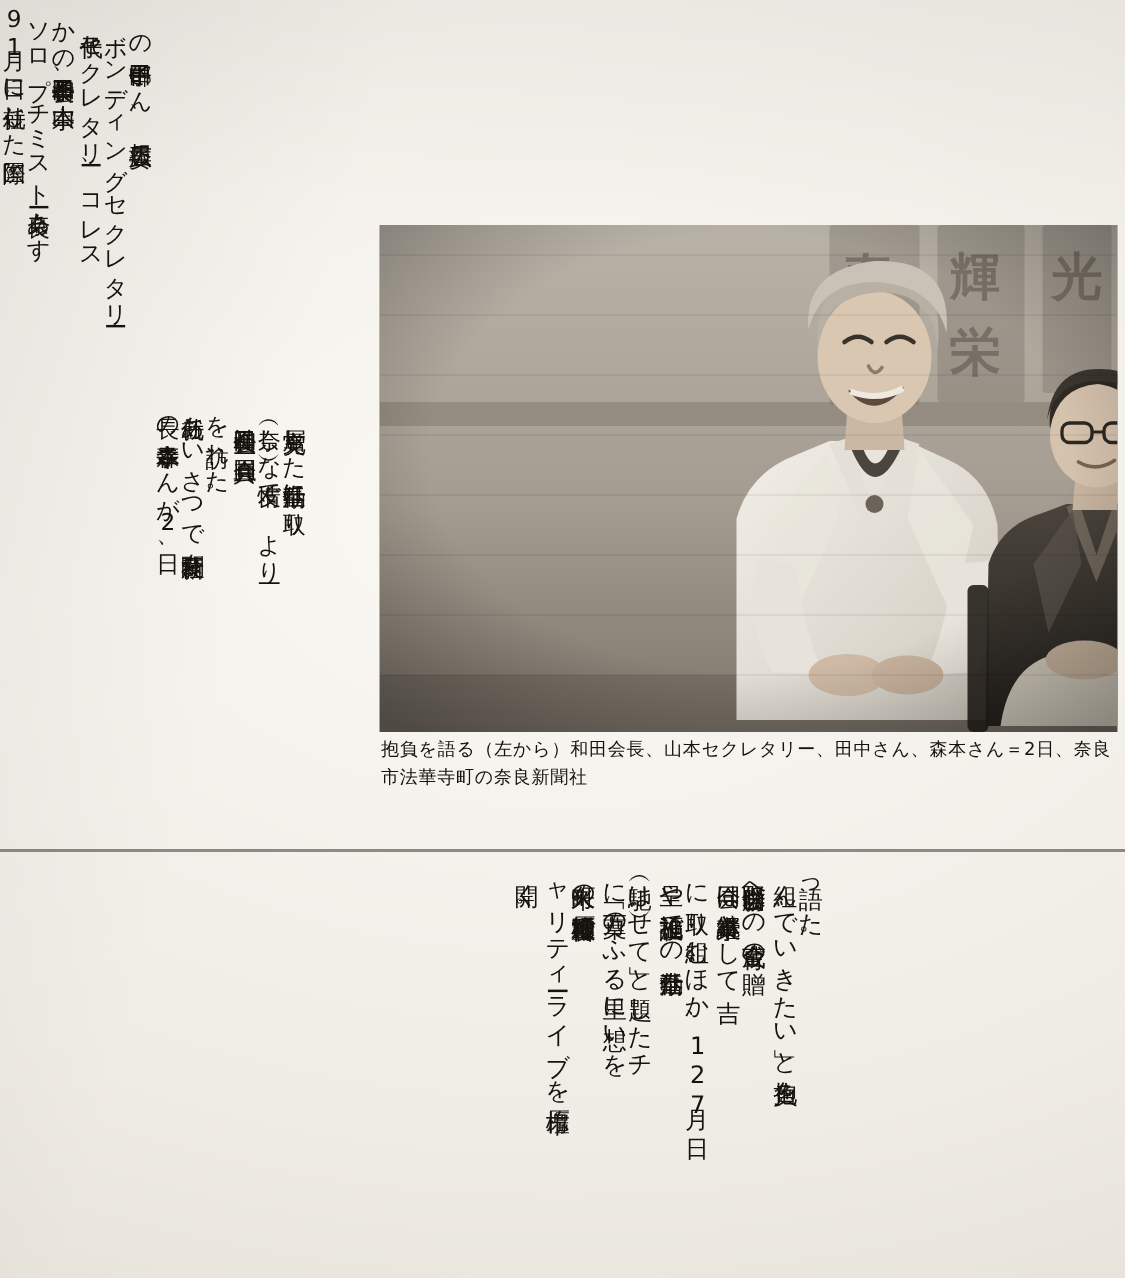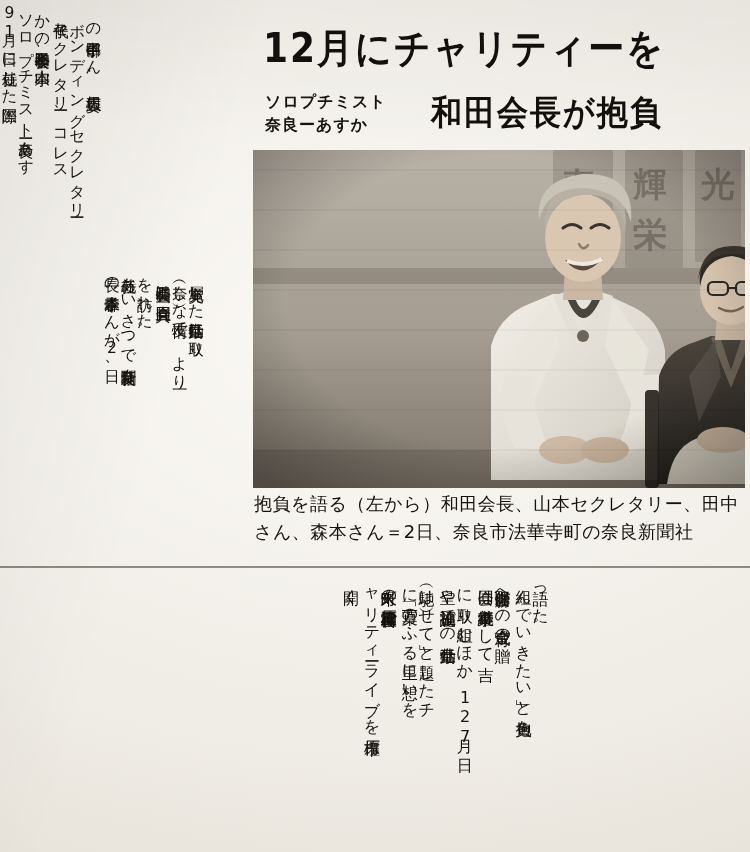--- a/index.html
+++ b/index.html
@@ -114,21 +114,21 @@
   }
   #photo svg { display: block; }
 
   
   #caption {
     position: absolute;
     left: 254px;
     top: 490px;
     width: 492px;
     font-family: "DejaVu Sans", sans-serif;
-    font-size: 18px;
+    font-size: 12px;
     line-height: 1.55;
     color: #15120e;
     letter-spacing: 0.5px;
   }
 
   
   #divider {
     position: absolute;
     left: 0px;
     top: 566px;
@@ -174,26 +174,20 @@
 ボンディングセクレタリー
 代子セクレタリー、コレス</div>
     <div class="vtext col" id="lead-col-3">を訪れた。
 就任あいさつで奈良新聞社
 長の森本幸子さんが2日、</div>
     <div class="vtext col" id="lead-col-4">層充実した奉仕活動に取り
 奈（し）な友情で、より一
 和田会長は「会員一同真</div>
   </div>
 
-  <div id="headline-area">
-    <div id="headline-main">12月にチャリティーを</div>
-    <div id="headline-kicker" class="kicker">ソロプチミスト
-奈良ーあすか</div>
-    <div id="headline-sub">和田会長が抱負</div>
-  </div>
 
   <div id="photo">
     <svg width="492" height="338" viewBox="0 0 492 338" xmlns="http://www.w3.org/2000/svg">
       <defs>
         <linearGradient id="wallg" x1="0" y1="0" x2="0" y2="1">
           <stop offset="0%" stop-color="#b9b2a7"></stop>
           <stop offset="55%" stop-color="#a49c90"></stop>
           <stop offset="100%" stop-color="#7e766b"></stop>
         </linearGradient>
         <linearGradient id="jacketW" x1="0" y1="0" x2="1" y2="1">

